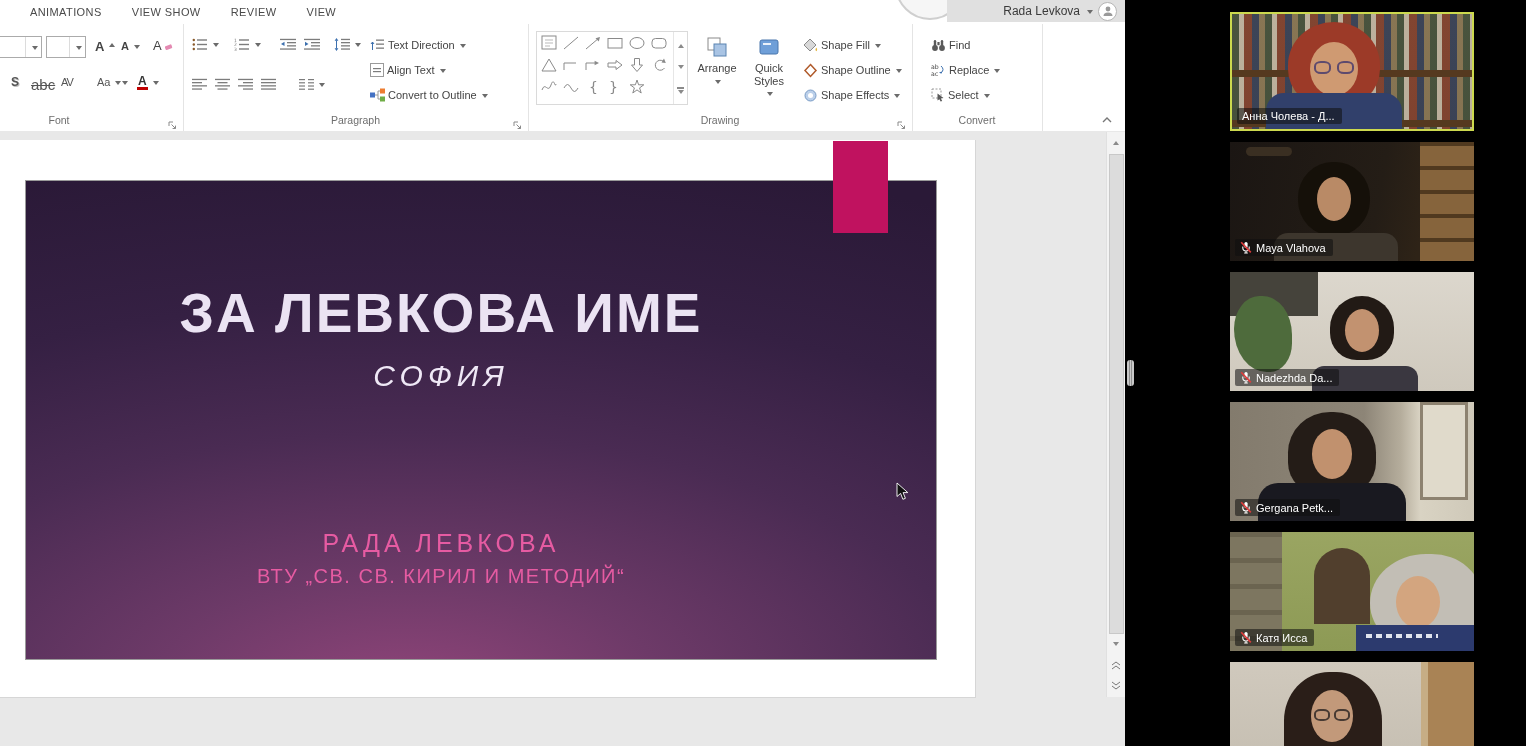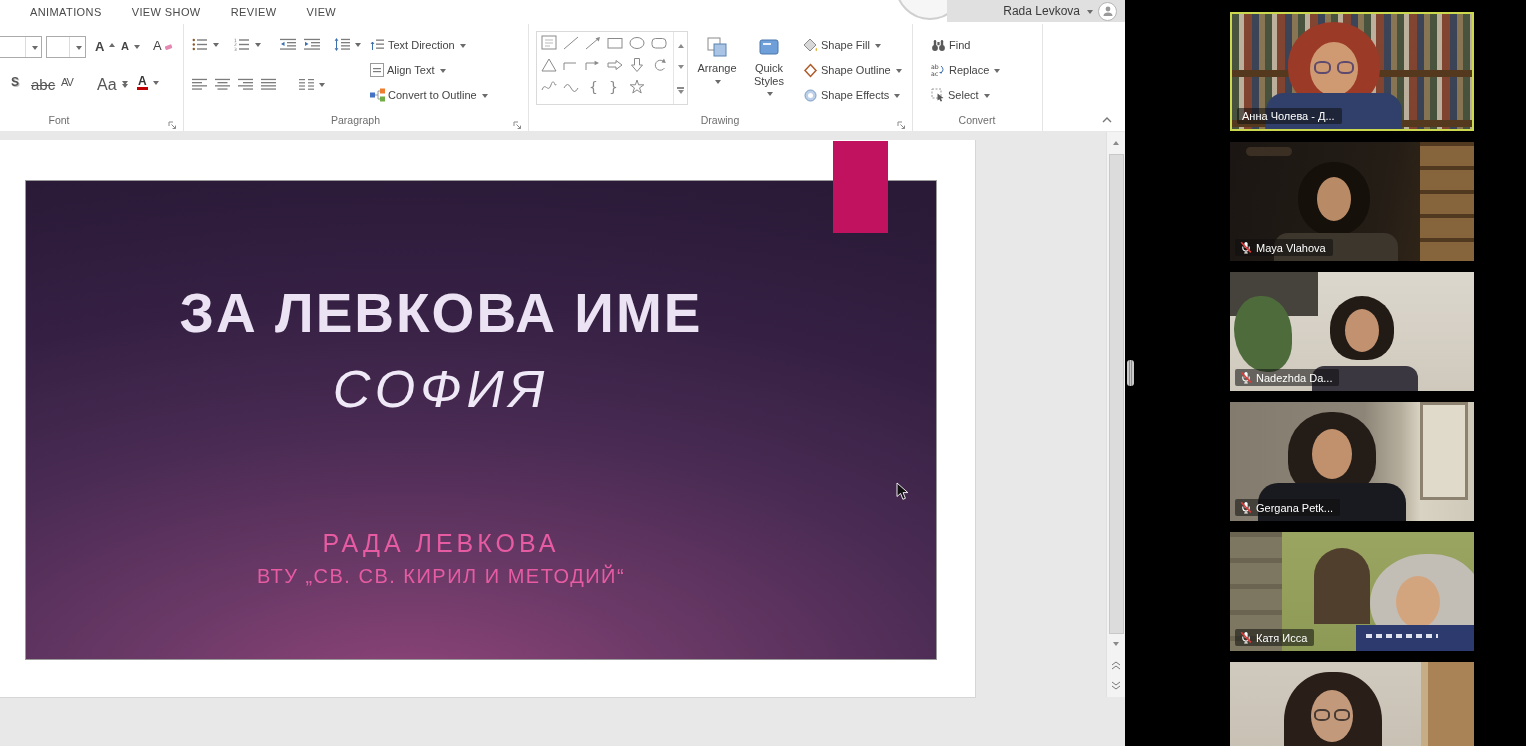--- a/index.html
+++ b/index.html
@@ -42,21 +42,21 @@
       line-height:1;padding:2px 3px;border-radius:2px;white-space:nowrap;cursor:default;}
   .combo{position:absolute;height:20px;border:1px solid #ababab;background:#fff;
          display:flex;align-items:center;}
   .combo .val{flex:1;font-size:11px;color:#333;padding-left:4px;}
   .combo .dd{width:15px;height:100%;border-left:1px solid #dcdcdc;display:flex;
              align-items:center;justify-content:center;}
 
   .glyph-s{font-size:12px;color:#555;text-shadow:1px 1px 0 #c0c0c0;font-weight:bold;}
   .glyph-strike{font-size:15px;color:#555;text-decoration:line-through;}
   .glyph-av{font-size:11px;color:#555;letter-spacing:-1px;}
-  .glyph-aa{font-size:16px;color:#555;text-align:right;}
+  .glyph-aa{font-size:11px;color:#555;text-align:right;}
   .glyph-a{font-size:12px;color:#333;font-weight:bold;border-bottom:3px solid #c00000;padding:0 1px;}
 
   
   .shapes-box{position:absolute;left:8px;top:7px;width:150px;height:72px;border:1px solid #dadada;
               background:#fff;}
   .shapes-row{position:absolute;left:2px;height:22px;}
   .shapes-scroll{position:absolute;right:0;top:0;width:13px;height:100%;border-left:1px solid #e6e6e6;
                  display:flex;flex-direction:column;}
   .shapes-scroll>div{flex:1;display:flex;align-items:center;justify-content:center;cursor:pointer;}
   .tri-up{width:0;height:0;border:3.5px solid transparent;border-bottom:4.5px solid #8a8a8a;}
@@ -71,21 +71,21 @@
   
   .workarea{position:absolute;left:0;top:131px;width:1125px;height:615px;background:#e8e8e8;}
   .page{position:absolute;left:0;top:9px;width:975px;height:557px;background:#fff;
         border-right:1px solid #d6d6d6;border-bottom:1px solid #d6d6d6;}
   .slide{position:absolute;left:25px;top:40px;width:910px;height:478px;border:1px solid #9a9a9a;
          background:radial-gradient(130% 115% at 42% 108%, #91457a 0%, #6d3a68 22%,
                     #4a2b53 48%, #352043 72%, #2a1937 100%);}
   .slide-text{position:absolute;left:0;top:0;width:830px;height:100%;text-align:center;}
   .sl-title1{position:absolute;top:100px;width:100%;font-size:55px;font-weight:600;
              color:#ebe3f3;letter-spacing:2px;}
-  .sl-title2{position:absolute;top:178px;width:100%;font-size:52px;font-style:italic;
+  .sl-title2{position:absolute;top:178px;width:100%;font-size:30px;font-style:italic;
              color:#efe8f6;letter-spacing:5px;}
   .sl-author{position:absolute;top:348px;width:100%;font-size:25px;color:#e65ba2;letter-spacing:4px;}
   .sl-affil{position:absolute;top:384px;width:100%;font-size:20px;color:#e65ba2;letter-spacing:1.5px;}
   .accent{position:absolute;left:833px;top:10px;width:55px;height:92px;background:#c0125f;z-index:5;}
   .cursor{position:absolute;left:896px;top:351px;z-index:9;}
 
   .vscroll{position:absolute;left:1106px;top:1px;width:18px;height:565px;background:#f3f3f3;
            border-left:1px solid #e0e0e0;}
   .sb-btn{position:absolute;left:0;width:18px;height:18px;display:flex;align-items:center;
           justify-content:center;cursor:pointer;}

